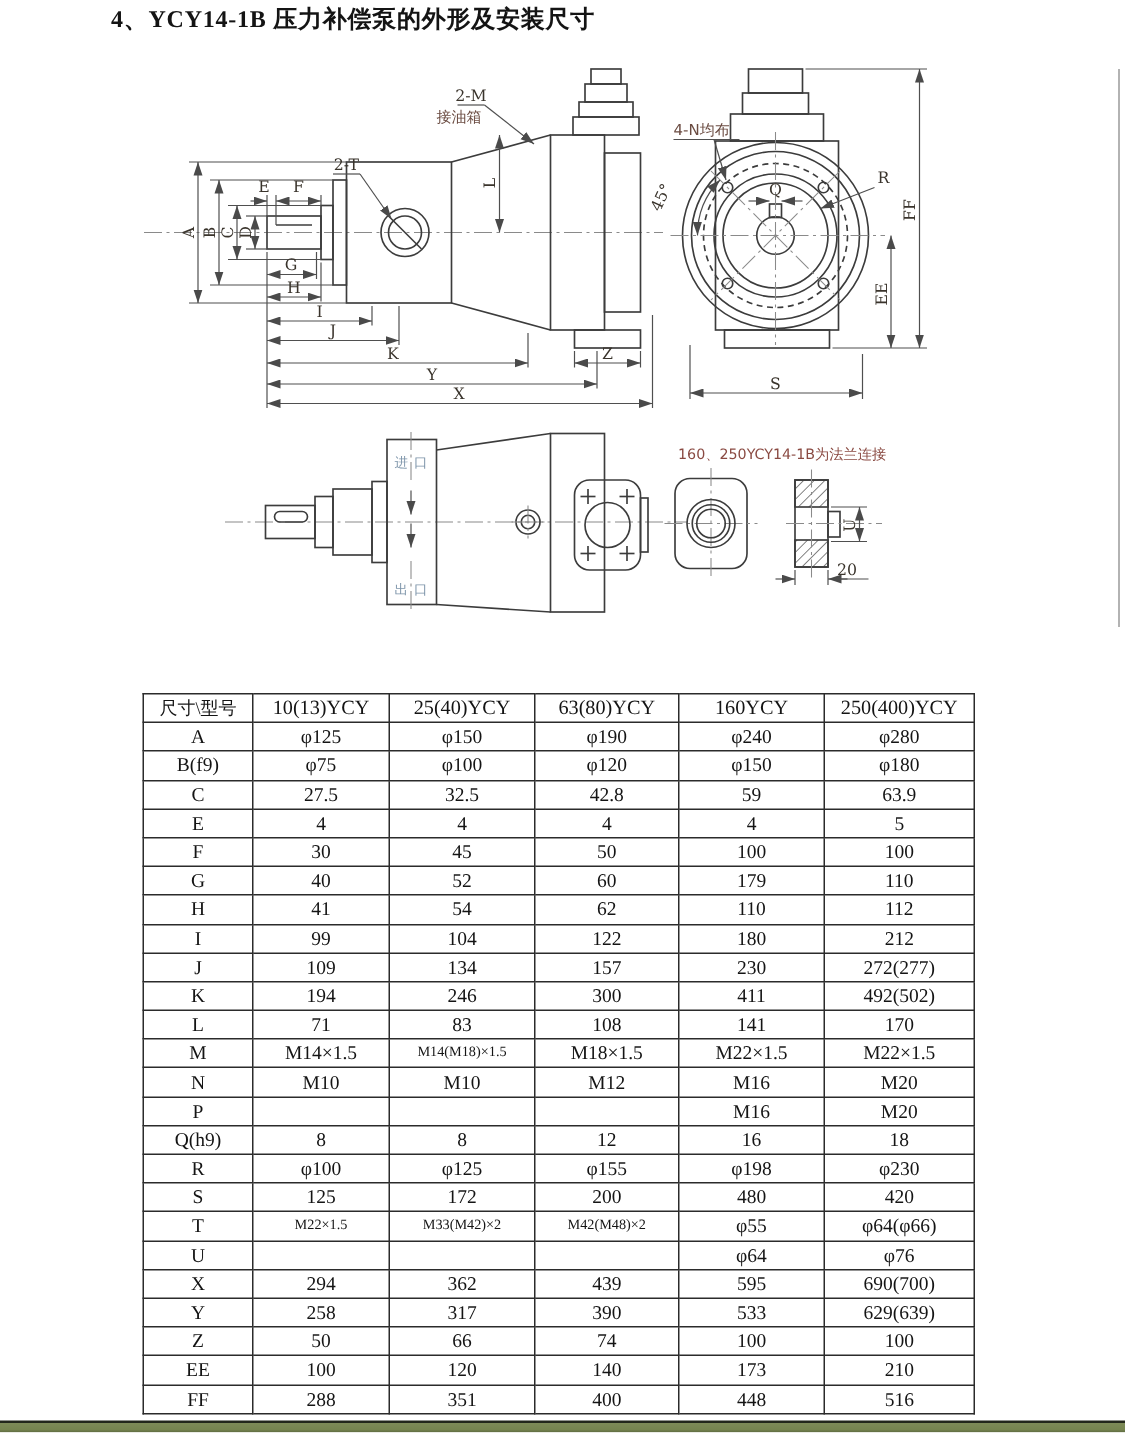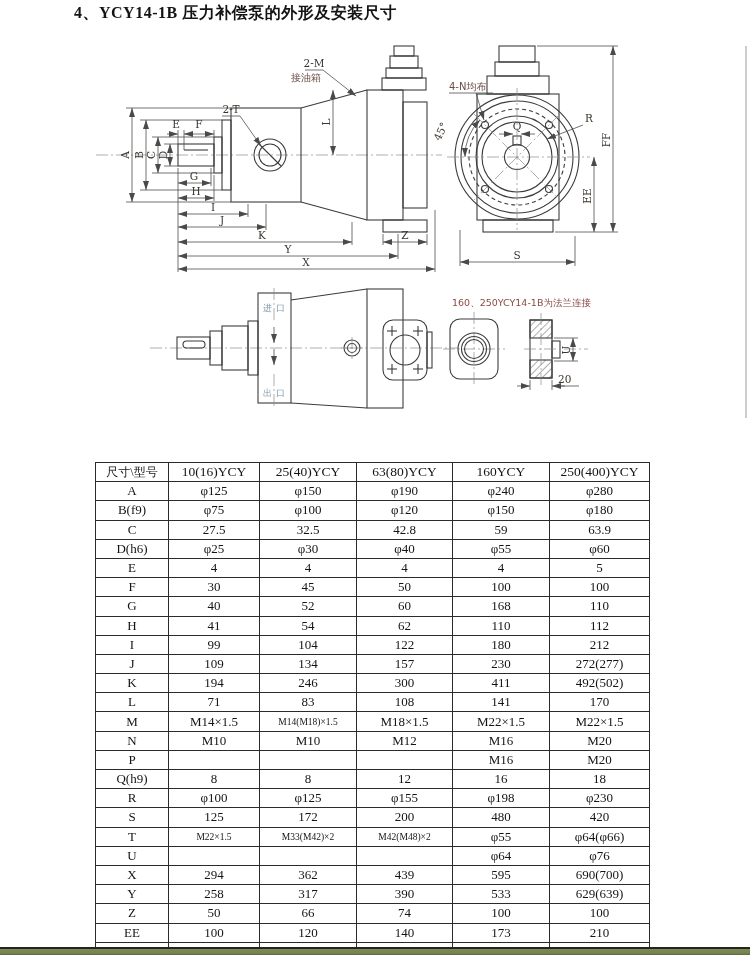--- a/index.html
+++ b/index.html
@@ -272,21 +272,21 @@
       <col style="width:73px">
         <col style="width:91px">
         <col style="width:97px">
       <col style="width:96px">
         <col style="width:97px">
         <col style="width:100px">
     </colgroup>
     <thead>
       <tr>
           <th>尺寸\型号</th>
-          <th>10(16)YCY</th>
+          <th>10(13)YCY</th>
           <th>25(40)YCY</th>
           <th>63(80)YCY</th>
           <th>160YCY</th>
           <th>250(400)YCY</th>
         </tr>
     </thead>
     <tbody>
         <tr>
           <td>A</td>
           <td>φ125</td>
@@ -305,49 +305,41 @@
         </tr>
         <tr>
           <td>C</td>
           <td>27.5</td>
           <td>32.5</td>
           <td>42.8</td>
           <td>59</td>
           <td>63.9</td>
         </tr>
         <tr>
-          <td>D(h6)</td>
-          <td>φ25</td>
-          <td>φ30</td>
-          <td>φ40</td>
-          <td>φ55</td>
-          <td>φ60</td>
-        </tr>
-        <tr>
           <td>E</td>
           <td>4</td>
           <td>4</td>
           <td>4</td>
           <td>4</td>
           <td>5</td>
         </tr>
         <tr>
           <td>F</td>
           <td>30</td>
           <td>45</td>
           <td>50</td>
           <td>100</td>
           <td>100</td>
         </tr>
         <tr>
           <td>G</td>
           <td>40</td>
           <td>52</td>
           <td>60</td>
-          <td>168</td>
+          <td>179</td>
           <td>110</td>
         </tr>
         <tr>
           <td>H</td>
           <td>41</td>
           <td>54</td>
           <td>62</td>
           <td>110</td>
           <td>112</td>
         </tr>

